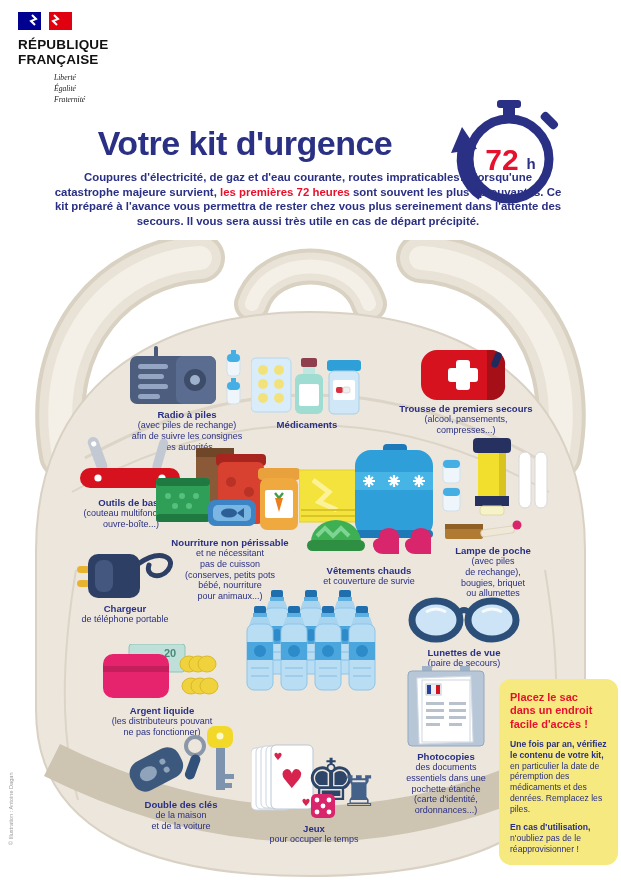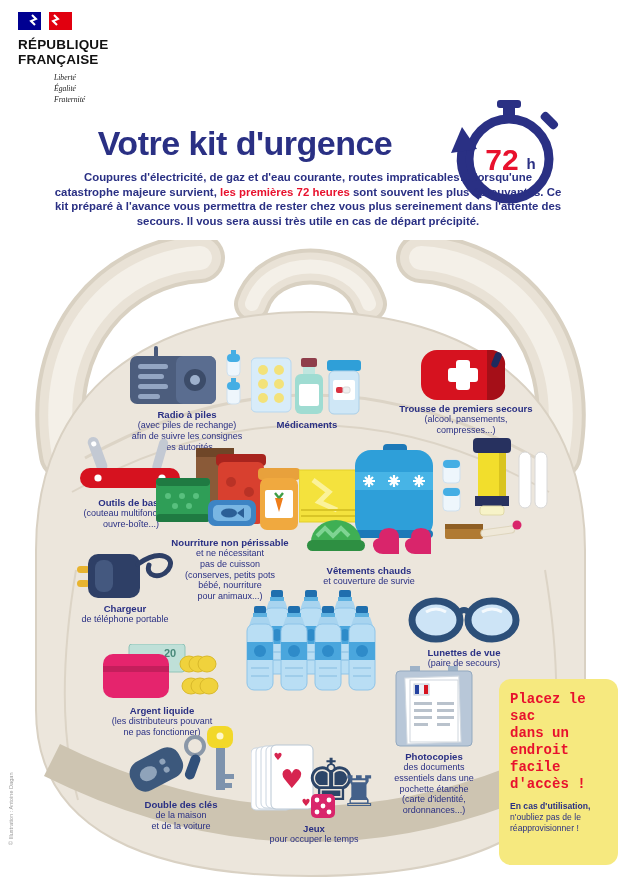--- a/index.html
+++ b/index.html
@@ -32,28 +32,28 @@
   #it-meds{left:252px;top:350px;width:110px;}
   #it-aid{left:378px;top:348px;width:176px;}
   #it-tools{left:48px;top:436px;width:166px;}
   #it-food{left:152px;top:448px;width:156px;}
   #it-clothes{left:296px;top:444px;width:146px;justify-content:flex-end;}
   #it-torch{left:434px;top:438px;width:118px;}
   #it-charger{left:52px;top:552px;width:146px;}
   #it-glasses{left:394px;top:594px;width:140px;}
   #it-cash{left:84px;top:644px;width:156px;}
   #it-water{left:238px;top:590px;width:146px;}
-  #it-docs{left:378px;top:666px;width:112px;}
+  #it-docs{left:390px;top:666px;width:112px;}
   #it-keys{left:108px;top:726px;width:146px;}
   #it-games{left:246px;top:738px;width:136px;}
 
   
   #note{left:499px;top:679px;width:119px;height:186px;background:#f6e97f;border-radius:12px;
     box-sizing:border-box;padding:12px 9px 8px 11px;}
-  #note .ntitle{color:#e8112d;font-weight:bold;font-size:14px;line-height:1.22;white-space:pre-line;font-family:Liberation Mono, monospace;}
+  #note .ntitle{color:#e8112d;font-weight:bold;font-size:11px;line-height:1.22;white-space:pre-line;}
   #note p{margin:8px 0 0 0;color:#2a3084;font-size:8.6px;line-height:1.25;}
   #note b{font-weight:bold;}
 
   
   #credit{left:8px;top:845px;transform:rotate(-90deg);transform-origin:0 0;
     font-size:5.6px;color:#9a9a9a;white-space:nowrap;}
 </style>
 </head>
 <body>
 
@@ -283,20 +283,27 @@
         <rect x="6" y="50" width="17" height="8" rx="4" fill="#45aee4"></rect>
       <rect x="82" y="14" width="12" height="56" rx="6" fill="#ffffff" stroke="#d8d8d8"></rect>
       <rect x="98" y="14" width="12" height="56" rx="6" fill="#ffffff" stroke="#d8d8d8"></rect>
       <rect x="8" y="86" width="38" height="15" rx="2" fill="#b07a33"></rect>
         <rect x="8" y="86" width="38" height="5" fill="#8f5f24"></rect>
       <g transform="rotate(-8 46 96)">
           <rect x="44" y="92" width="34" height="7" rx="3.5" fill="#efe8d8" stroke="#ded5bd"></rect>
         </g>
       <circle cx="80" cy="87" r="4.5" fill="#d9256b"></circle>
     </svg>
+    <div class="caption">
+        <span class="name">Lampe de poche</span>
+        <span class="desc">(avec piles
+de rechange),
+bougies, briquet
+ou allumettes</span>
+      </div>
   </div>
 
   <div id="it-charger" class="abs item">
     <svg width="100" height="48" viewBox="0 0 100 48">
       <rect x="2" y="14" width="13" height="7" rx="3.5" fill="#e8b430"></rect>
       <rect x="2" y="28" width="13" height="7" rx="3.5" fill="#e8b430"></rect>
       <rect x="13" y="2" width="52" height="44" rx="10" fill="#2e3f66"></rect>
       <rect x="20" y="8" width="18" height="32" rx="8" fill="#44587f"></rect>
       <path d="M 63 12 C 86 -4 102 6 93 18 C 85 28 70 24 74 13" stroke="#2e3f66" stroke-width="5" fill="none" stroke-linecap="round"></path>
     </svg>
@@ -450,18 +457,19 @@
     <div class="caption">
         <span class="name">Jeux</span>
         <span class="desc">pour occuper le temps</span>
       </div>
   </div>
 
   <div id="note" class="abs">
     <div class="ntitle">Placez le sac
 dans un endroit
 facile d'accès !</div>
+    <p><b>Une fois par an, vérifiez le contenu de votre kit,</b><span> en particulier la date de péremption des médicaments et des denrées. Remplacez les piles.</span></p>
     <p><b>En cas d'utilisation,</b><span> n'oubliez pas de le réapprovisionner !</span></p>
   </div>
 
   <div id="credit" class="abs">© Illustration : Antoine Dagan</div>
 
 </div>
 
 </body></html>

